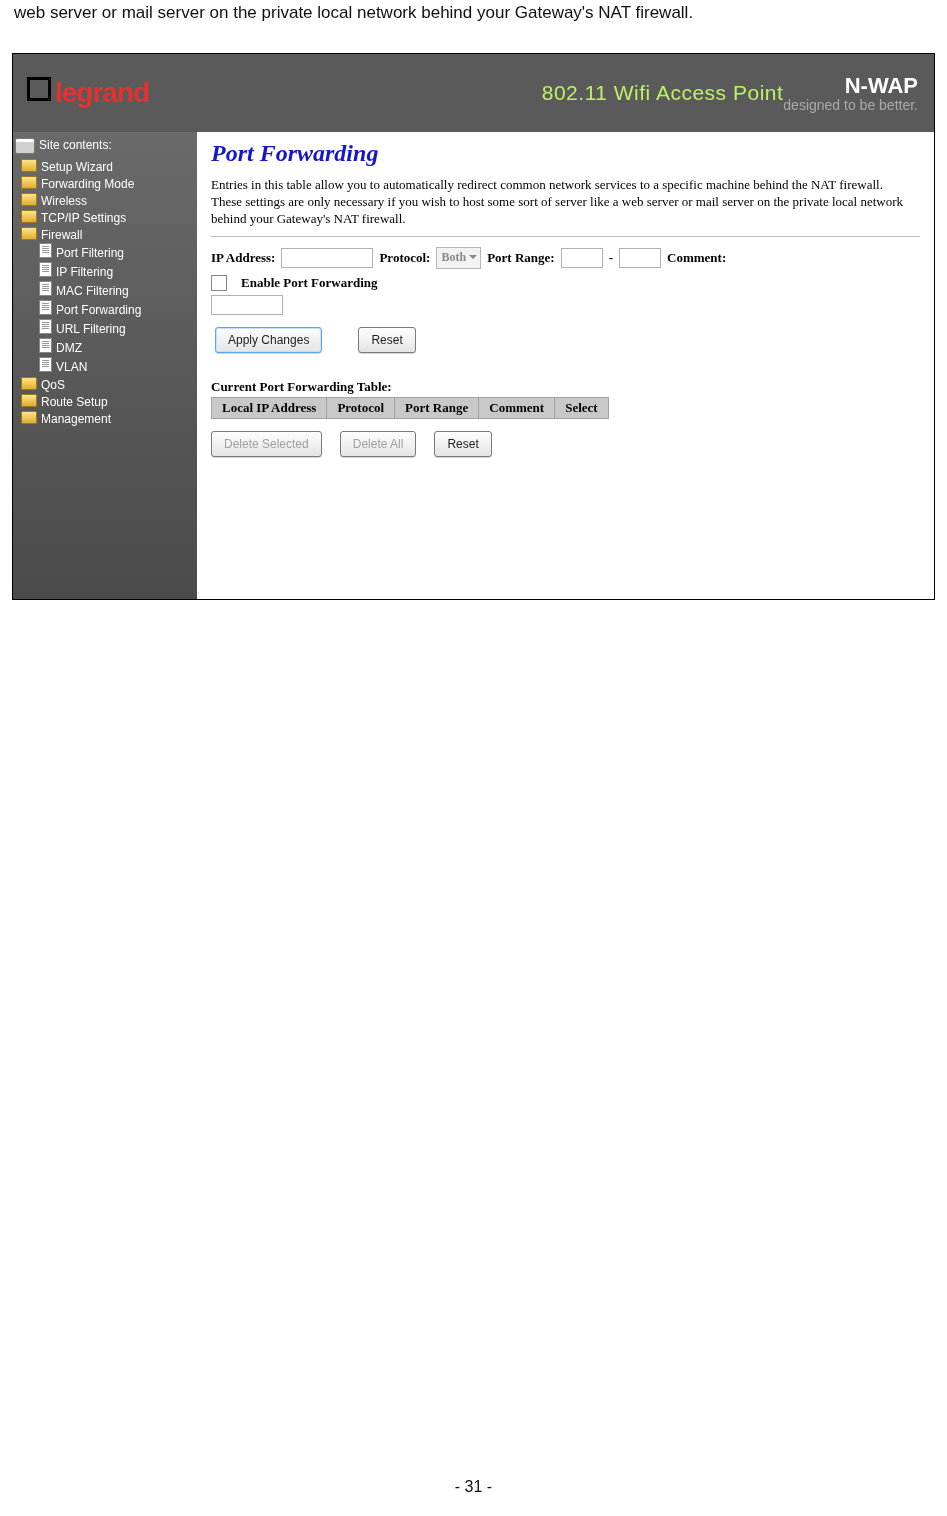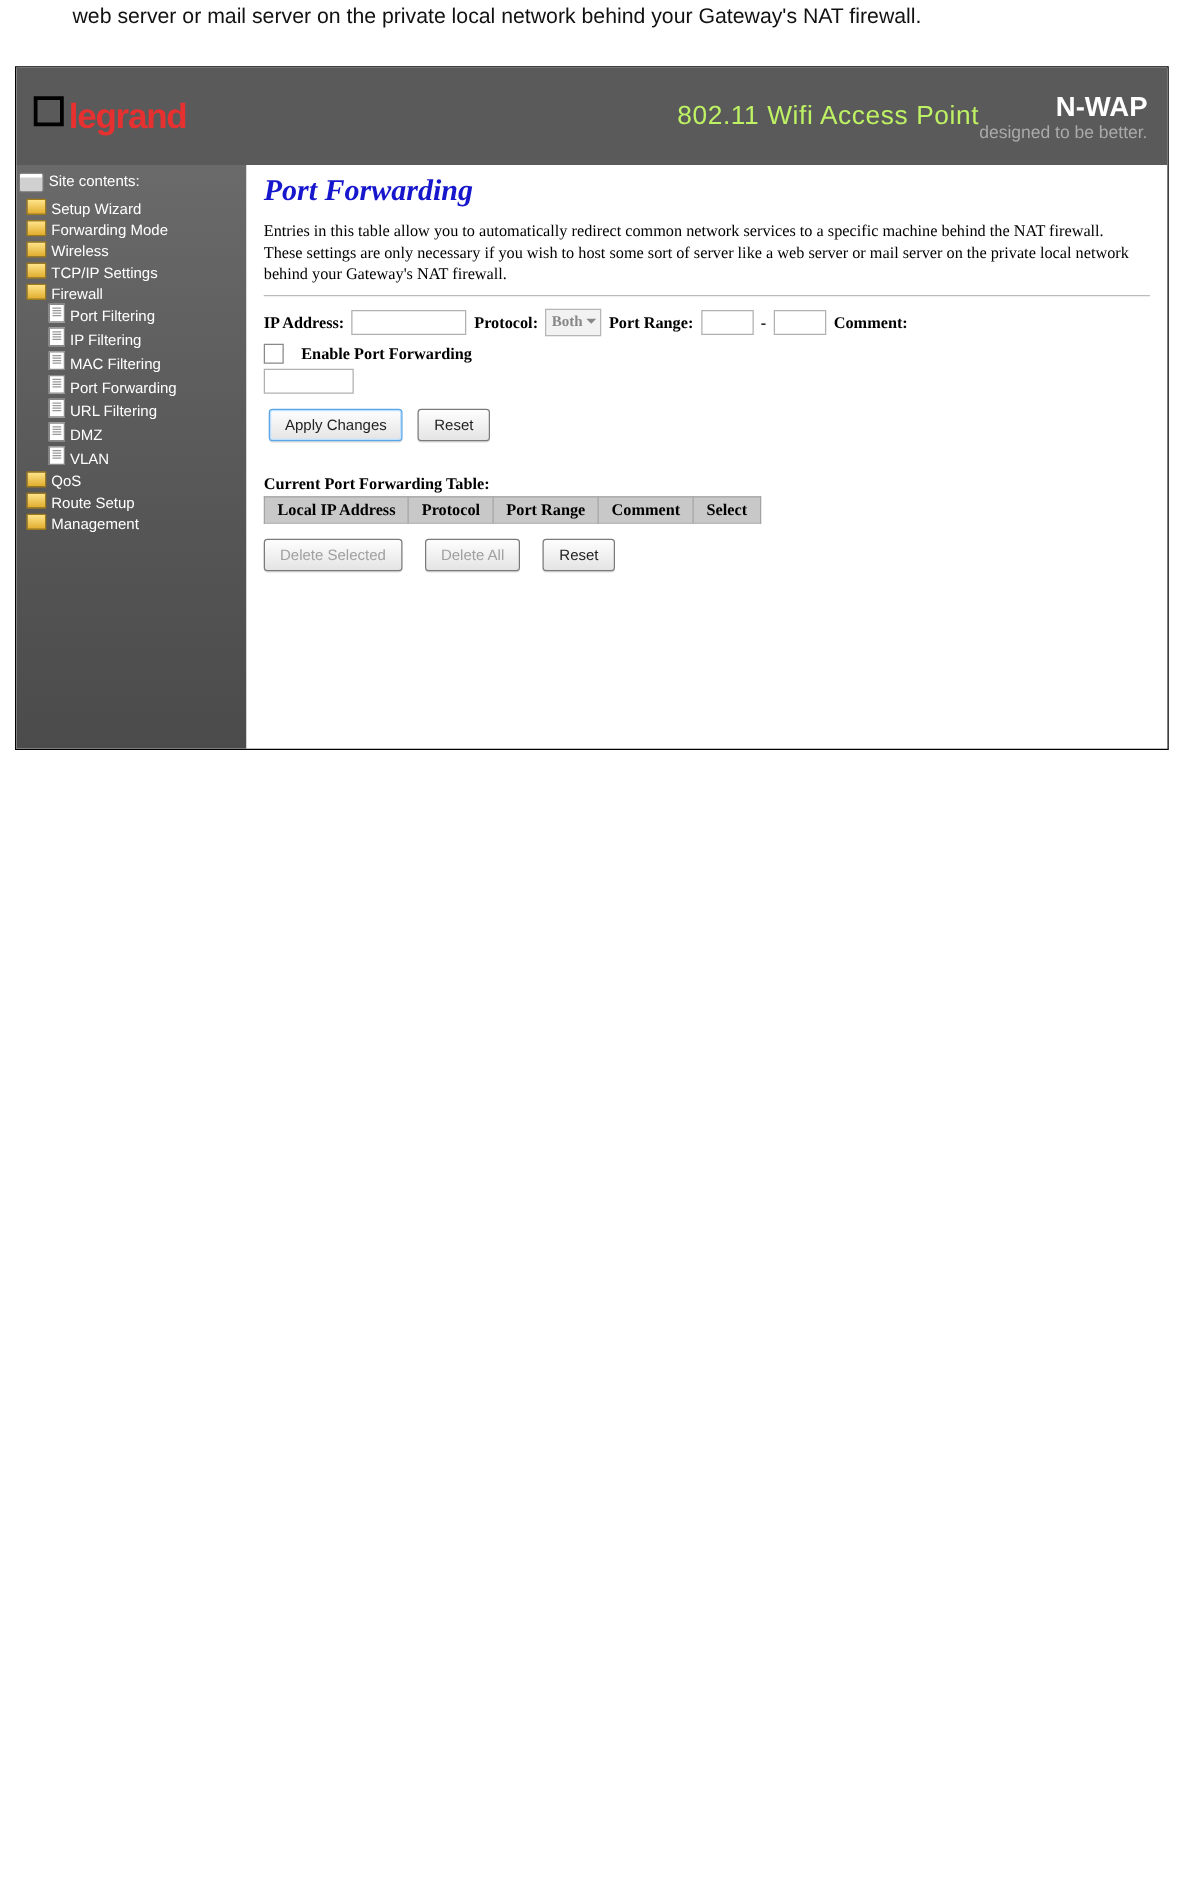--- a/index.html
+++ b/index.html
@@ -1,17 +1,17 @@
 <!DOCTYPE html>
 <html><head>
 <meta charset="utf-8">
 <style>
   html,body{margin:0;padding:0;font-family:Arial,Helvetica,sans-serif;font-size:15px;color:#111;background:#fff;}
   .page{width:947px;height:1516px;position:relative;margin:0;}
-  .intro-frag{padding:2px 10px 0 14px;font-size:17px;line-height:1.35;margin-left:44px;}
+  .intro-frag{padding:2px 10px 0 14px;font-size:17px;line-height:1.35;}
   .shot{margin:28px 12px 0 12px;border:1px solid #000;height:545px;position:relative;overflow:hidden;background:#fff;}
   
   .hdr{height:78px;background:#5a5a5a;display:flex;align-items:center;position:relative;}
   .logo-block{display:flex;align-items:flex-start;margin-left:14px;}
   .logo-sq{width:18px;height:18px;border:3px solid #000;margin-right:4px;}
   .logo-text{font-family:Arial;font-weight:bold;font-size:28px;color:#e73131;letter-spacing:-1px;}
   .hdr-mid{flex:1;text-align:right;color:#bef264;font-family:'Trebuchet MS',Verdana,sans-serif;font-size:21px;letter-spacing:0.5px;}
   .hdr-right{margin-right:16px;text-align:right;}
   .hdr-right .l1{font-size:22px;font-weight:bold;color:#fff;font-family:'Trebuchet MS',Verdana,sans-serif;}
   .hdr-right .l2{font-size:14px;color:#aaa;font-family:'Trebuchet MS',Verdana,sans-serif;margin-top:-2px;}
@@ -39,21 +39,21 @@
   .chk{width:14px;height:14px;border:1px solid #888;background:#fff;display:inline-block;margin-right:8px;position:relative;}
   .ip-input,.port-input,.cmt-input{border:1px solid #b0b0b0;background:#fff;height:18px;}
   .ip-input{width:90px;}
   .port-input{width:40px;}
   .cmt-input{width:70px;}
   .proto-sel{border:1px solid #b6b6b6;background:#f2f2f2;color:#888;height:20px;font-size:12px;padding:0 14px 0 4px;position:relative;display:inline-flex;align-items:center;}
   .proto-sel::after{content:"";position:absolute;right:3px;top:7px;border:4px solid transparent;border-top-color:#888;}
   .btn, .btn-dis{display:inline-flex;align-items:center;justify-content:center;height:24px;padding:0 12px;font:12px Arial;border:1px solid #7a7a7a;border-radius:3px;background:linear-gradient(#fefefe,#e4e4e4);color:#222;cursor:pointer;box-shadow:0 1px 0 rgba(0,0,0,.15);}
   .btn-apply{border:1px solid #5aa6e6;box-shadow:0 0 0 1px #bfe0ff inset,0 1px 0 rgba(0,0,0,.15);}
   .btn-dis{color:#a0a0a0;cursor:default;}
-  .btn-row{display:flex;gap:12px;margin:12px 0 26px 4px;}
+  .btn-row{display:flex;gap:36px;margin:12px 0 26px 4px;}
   .tbl-title{font-weight:bold;margin-bottom:2px;}
   .pf-table{border-collapse:collapse;font-family:'Times New Roman',serif;font-size:13px;}
   .pf-table th{background:#c8c8c8;border:1px solid #a3a3a3;padding:2px 10px;font-weight:bold;font-style:normal;}
   .btn-row2{display:flex;gap:18px;margin-top:12px;}
   
   .pgnum{position:absolute;bottom:20px;left:0;right:0;text-align:center;font-size:16px;}
 </style>
 </head>
 <body>
 
@@ -146,13 +146,14 @@
 
         <div class="btn-row2">
           <span class="btn-dis">Delete Selected</span>
           <span class="btn-dis">Delete All</span>
           <span class="btn">Reset</span>
         </div>
       </div>
     </div>
   </div>
 
+  <div class="pgnum">- 31 -</div>
 </div>
 
 </body></html>

